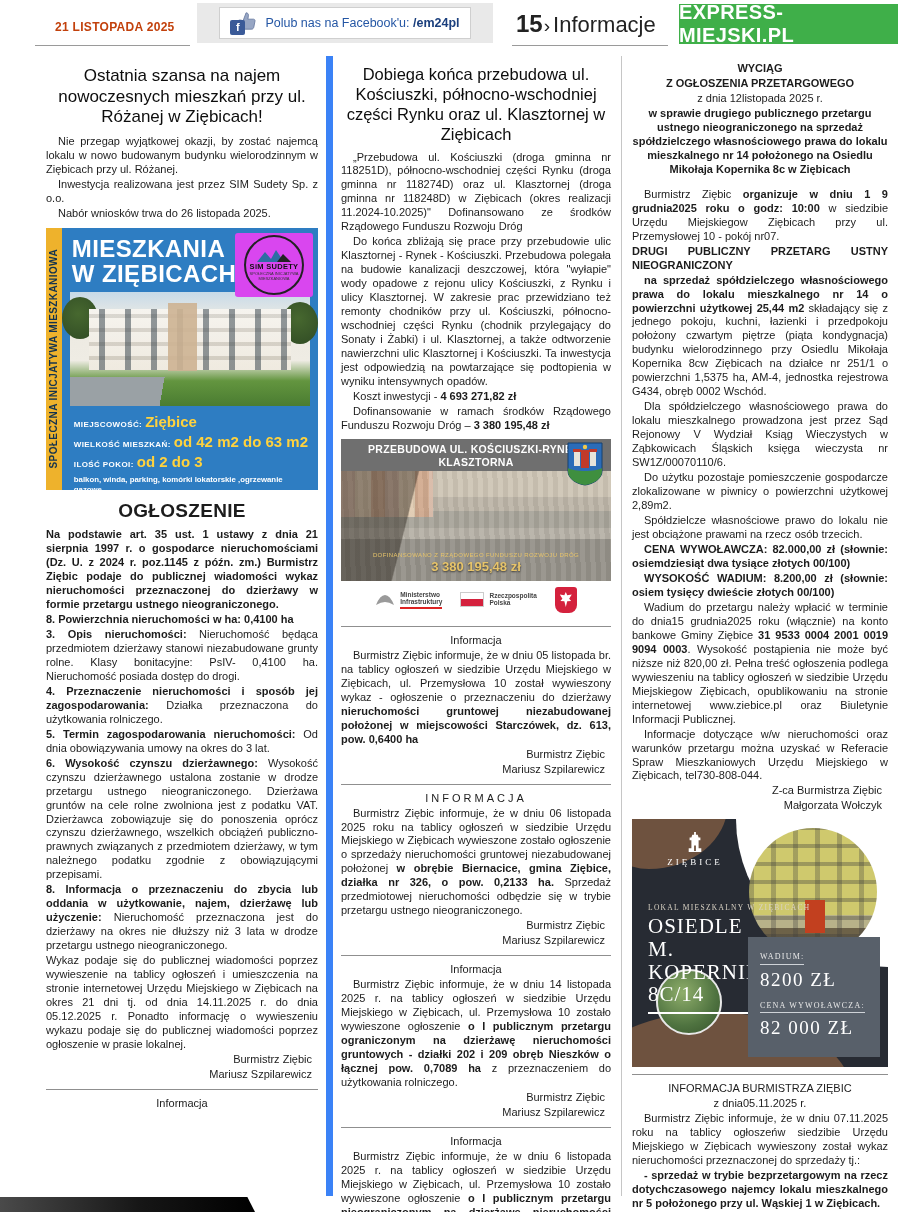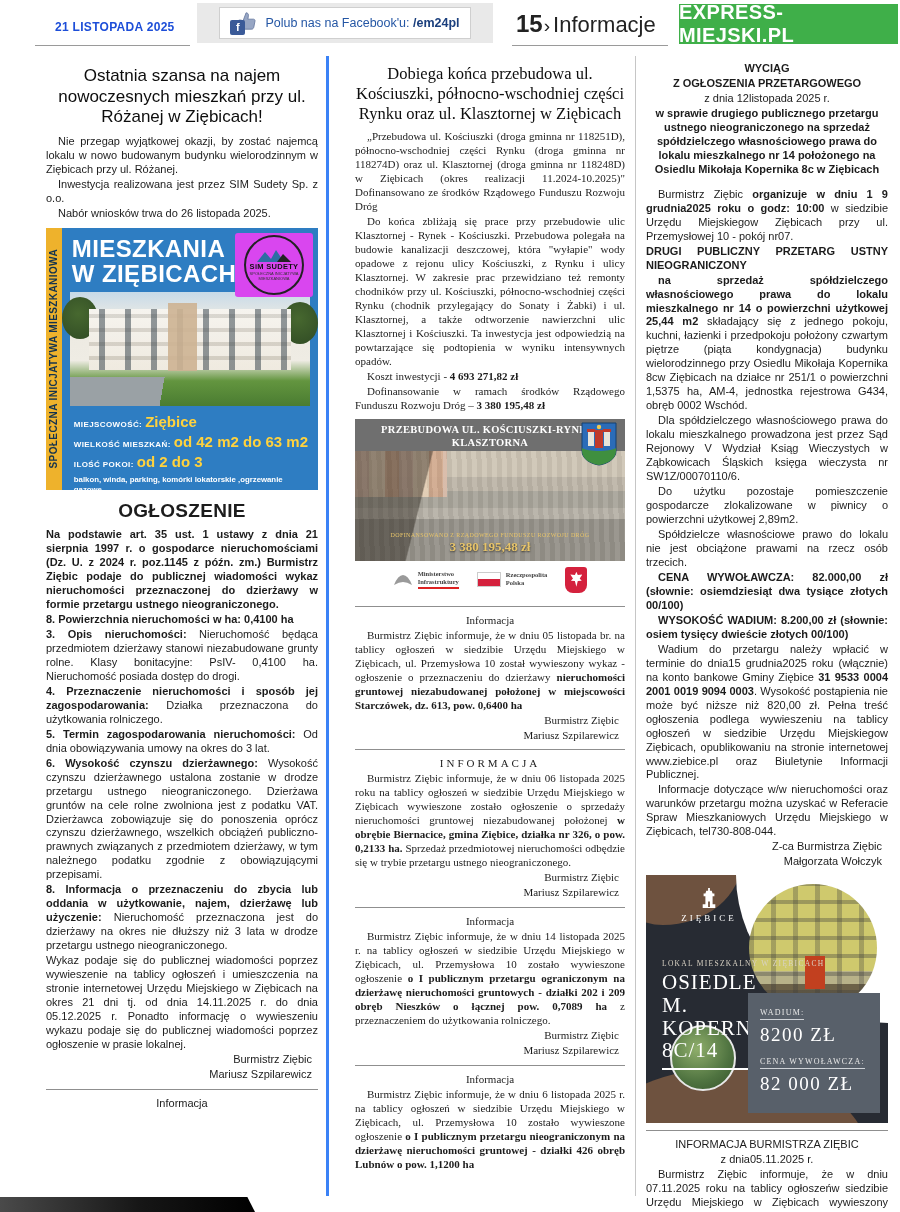--- a/index.html
+++ b/index.html
@@ -1,41 +1,41 @@
 <!DOCTYPE html>
 <html><head>
 <meta charset="utf-8">
 <style>
   html,body{margin:0;padding:0;background:#fff;}
   .page{position:relative;width:900px;height:1212px;background:#fff;overflow:hidden;
         font-family:"Liberation Sans",sans-serif;color:#1c1c1c;}
   
   .hdr{position:absolute;top:0;left:0;right:0;height:56px;background:#fff;z-index:5;}
-  .date{position:absolute;left:55px;top:20px;font-weight:bold;font-size:12px;letter-spacing:.3px;color:#1d4ed8;}
+  .date{position:absolute;left:55px;top:20px;font-weight:bold;font-size:12px;letter-spacing:.3px;color:#c2410c;}
   .date-rule{position:absolute;left:35px;top:45px;width:155px;height:1px;background:#9a9a9a;}
   .fb{position:absolute;left:197px;top:3px;width:296px;height:40px;background:#e9e9e9;
       display:flex;align-items:center;justify-content:center;}
   .fb-inner{background:#fff;border:1px solid #cfcfcf;height:30px;padding:0 10px;display:flex;align-items:center;gap:7px;}
   .fb-ico{position:relative;width:28px;height:24px;flex:0 0 auto;}
   .fb-f{position:absolute;left:0;bottom:0;width:15px;height:15px;background:#3a5a98;border-radius:2px;
         color:#fff;font-weight:bold;font-size:11px;line-height:15px;text-align:center;}
   .fb-thumb{position:absolute;right:0;top:0;}
   .fb-txt{font-size:12.5px;color:#2456a4;white-space:nowrap;}
   .fb-txt b{color:#1b3f7d;margin-top:12px;}
   .pageno{position:absolute;left:516px;top:10px;font-size:22px;color:#222;}
   .pageno b{font-weight:bold;font-size:24px;}
   .pageno .chev{margin:0 3px 0 1px;font-size:19px;}
   .pageno-rule{position:absolute;left:512px;top:45px;width:156px;height:1px;background:#9a9a9a;}
   .brand{position:absolute;left:679px;top:4px;width:219px;height:40px;background:#3faf49;color:#fff;
          font-weight:bold;font-size:20px;display:flex;align-items:center;justify-content:center;letter-spacing:.4px;}
   
   .cols{position:absolute;top:56px;left:0;right:0;bottom:16px;display:flex;}
   .col{font-size:11px;line-height:1.27;text-align:justify;}
   .col1{width:272px;margin-left:38px;padding:6px 8px 0 8px;}
-  .col2{width:270px;border-left:3px solid #3b82f6;border-right:1px solid #c6c6c6;padding:6px 10px 0 26px;font-family:Liberation Serif, serif;}
+  .col2{width:270px;border-left:7px solid #3b82f6;border-right:1px solid #c6c6c6;padding:6px 10px 0 8px;}
   .col3{flex:1;padding:6px 12px 0 10px;}
   .para{margin:0 0 1px 0;text-indent:12px;}
   .para .b{font-weight:bold;}
   .para.b{font-weight:bold;text-indent:0;}
   .para.noind{text-indent:0;}
   .para.ctr{text-align:center;text-indent:0;}
   .para.sp{letter-spacing:3px;}
   .para.sig{text-align:right;text-indent:0;padding-right:6px;}
   .para.gap{margin-top:11px;}
   .rule{border:none;border-top:1px solid #8f8f8f;margin:7px 0;}

